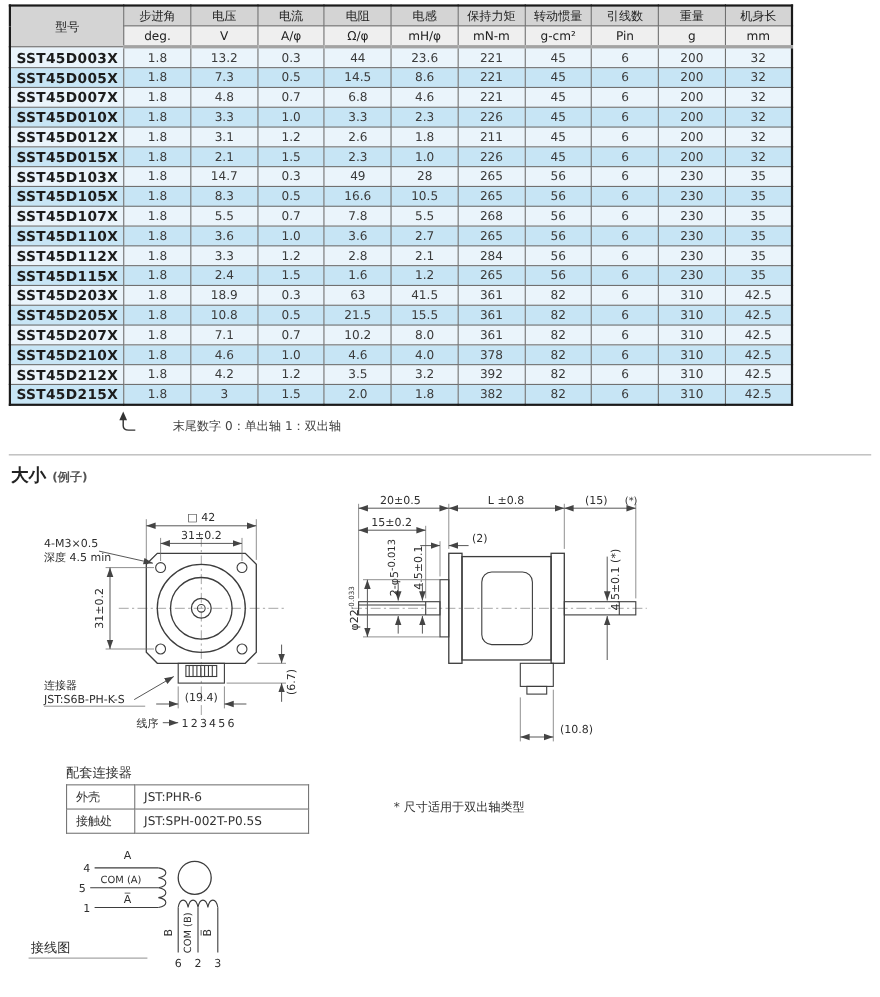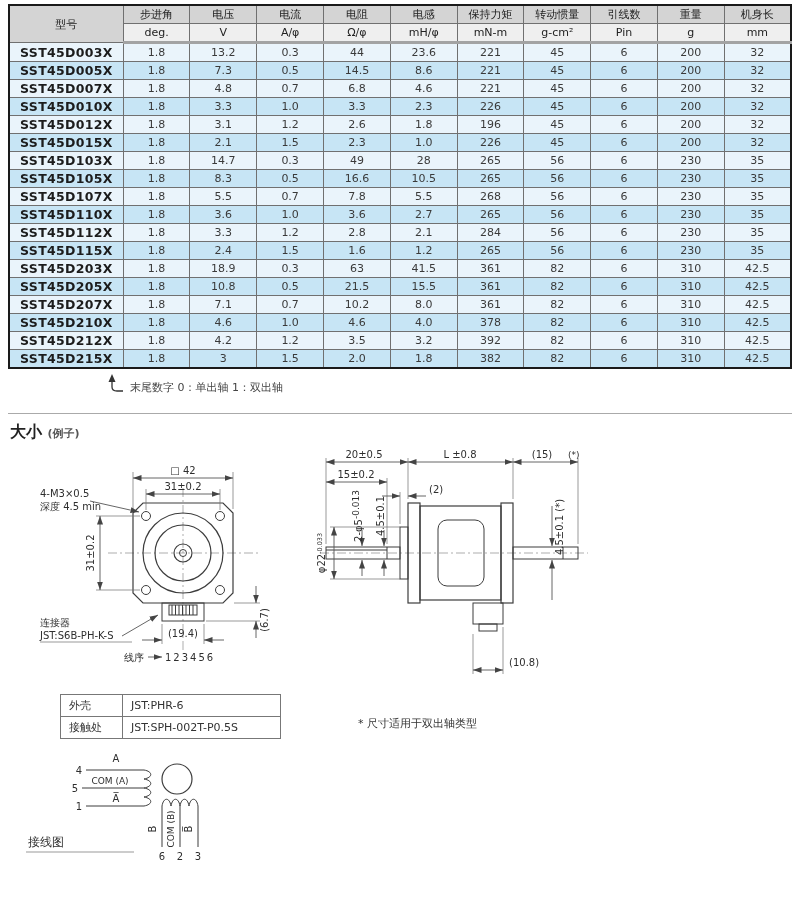--- a/index.html
+++ b/index.html
@@ -4,32 +4,32 @@
 <style>
   * { box-sizing: border-box; }
   html,body { margin:0; padding:0; background:#ffffff; }
   body { width:800px; font-family:"DejaVu Sans", sans-serif; color:#333; }
   .page { padding:4px 8px 10px 8px; }
 
   .sec-title { font-size:16px; font-weight:bold; color:#222; margin:6px 2px 5px 2px; }
   .sec-title .sub { font-size:11px; font-weight:bold; color:#555; }
 
   
-  table.spec { width:784px; border-collapse:collapse; border:2px solid #1a1a1a; table-layout:fixed; }
+  table.spec { width:713px; border-collapse:collapse; border:2px solid #1a1a1a; table-layout:fixed; }
   table.spec th, table.spec td { border:1px solid #707070; text-align:center; padding:1px 2px; line-height:15px; }
   table.spec thead th { background:#d4d4d4; font-weight:normal; font-size:11px; color:#222; height:17px; }
   table.spec thead tr.units th { background:#efefef; font-size:11px; }
   table.spec thead tr.units th, th.model-h { border-bottom:3px solid #a3a3a3;text-align:center; }
   th.model-h { font-size:11px; }
   table.spec td { font-size:11px; color:#3a3a3a; height:18px; }
   table.spec td.model { font-weight:bold; font-size:12.5px; color:#1c1c1c; letter-spacing:0.3px; }
   table.spec tbody tr:nth-child(odd)  td { background:#eaf4fb; }
   table.spec tbody tr:nth-child(even) td { background:#c7e5f5; }
 
-  .footnote { display:flex; align-items:flex-start; margin:4px 0 0 96px; height:30px; }
+  .footnote { display:flex; align-items:flex-start; margin:4px 0 0 96px; height:30px;gap:27px; }
   .footnote .fn-text { font-size:11px; color:#444; margin-top:7px; }
   .footnote svg { margin-right:6px; }
 
   hr.divider { border:none; border-top:1px solid #aaa; margin:10px 0 8px 0; }
 
   
   .drawings { display:flex; align-items:flex-start; padding-left:30px; gap:8px; margin-top:2px; }
   svg text { font-family:"DejaVu Sans", sans-serif; fill:#2e2e2e; }
   .ln   { fill:none; stroke:#3d3d3d; stroke-width:1.2; }
   .lnt  { fill:none; stroke:#3d3d3d; stroke-width:1; }
@@ -137,21 +137,21 @@
           <td class="val">200</td>
           <td class="val">32</td>
         </tr>
         <tr>
           <td class="model">SST45D012X</td>
           <td class="val">1.8</td>
           <td class="val">3.1</td>
           <td class="val">1.2</td>
           <td class="val">2.6</td>
           <td class="val">1.8</td>
-          <td class="val">196</td>
+          <td class="val">211</td>
           <td class="val">45</td>
           <td class="val">6</td>
           <td class="val">200</td>
           <td class="val">32</td>
         </tr>
         <tr>
           <td class="model">SST45D015X</td>
           <td class="val">1.8</td>
           <td class="val">2.1</td>
           <td class="val">1.5</td>
@@ -512,20 +512,21 @@
         <line class="ext" x1="157" y1="186" x2="157" y2="226"></line>
         <line class="ext" x1="187" y1="179" x2="187" y2="226"></line>
         <line class="dim" x1="157" y1="222" x2="187" y2="222" marker-start="url(#sv-ar)" marker-end="url(#sv-ar)"></line>
         <text class="t10" x="193" y="218">(10.8)</text>
       </g>
     </svg>
   </div>
 
   <div class="bottom-row">
     <div class="conn-block">
+      <div class="conn-title">配套连接器</div>
       <table class="conn">
         <tbody>
           <tr>
             <td class="lbl">外壳</td>
             <td class="val">JST:PHR-6</td>
           </tr>
           <tr>
             <td class="lbl">接触处</td>
             <td class="val">JST:SPH-002T-P0.5S</td>
           </tr>

